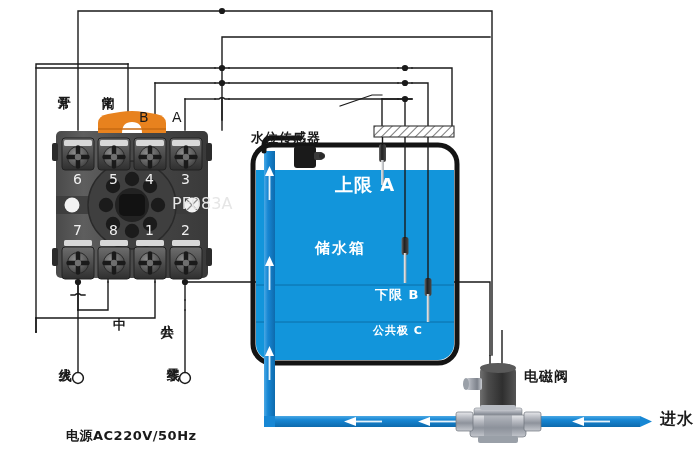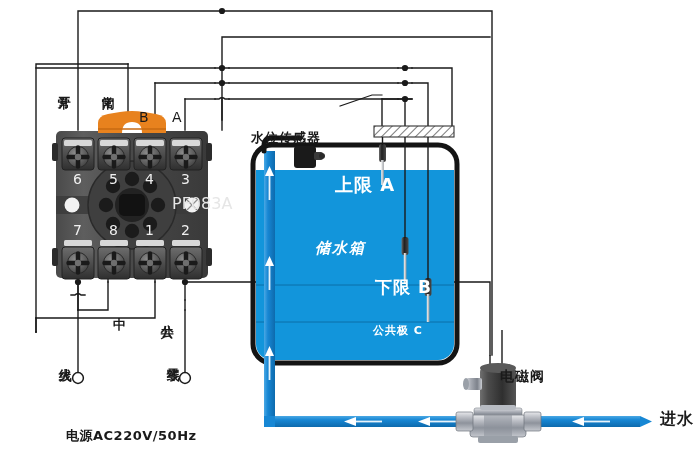--- a/index.html
+++ b/index.html
@@ -380,21 +380,21 @@
   <div class="lbl cn blk vert" style="left:160px;top:315px;font-size:13px;">公共</div>
 
   <div class="lbl cn blk vert" style="left:58px;top:358px;font-size:13px;">火线</div>
   <div class="lbl cn blk vert" style="left:166px;top:358px;font-size:13px;">零线</div>
 
   <div class="lbl cn blk" style="left:66px;top:429px;font-size:13px;letter-spacing:0.5px;">电源AC220V/50Hz</div>
 
   <div class="lbl cn blk" style="left:251px;top:100px;font-size:13px;letter-spacing:1px;margin-top:31px;">水位传感器</div>
 
   <div class="lbl cn wht" style="left:335px;top:176px;font-size:18px;letter-spacing:1px;">上限 A</div>
-  <div class="lbl cn wht" style="left:315px;top:241px;font-size:15px;letter-spacing:2px;font-style:italic;">储水箱</div>
-  <div class="lbl cn wht" style="left:375px;top:279px;font-size:17px;letter-spacing:1px;">下限 B</div>
+  <div class="lbl cn wht" style="left:315px;top:241px;font-size:15px;letter-spacing:2px;">储水箱</div>
+  <div class="lbl cn wht" style="left:375px;top:288px;font-size:13px;letter-spacing:1px;">下限 B</div>
   <div class="lbl cn wht" style="left:373px;top:325px;font-size:11px;letter-spacing:1px;">公共极 C</div>
 
-  <div class="lbl cn blk" style="left:500px;top:369px;font-size:14px;letter-spacing:1px;">电磁阀</div>
+  <div class="lbl cn blk" style="left:524px;top:369px;font-size:14px;letter-spacing:1px;">电磁阀</div>
 
   <div class="lbl cn blk" style="left:637px;top:411px;font-size:16px;letter-spacing:1px;margin-left:23px;">进水</div>
 
 </div>
 
 </body></html>

